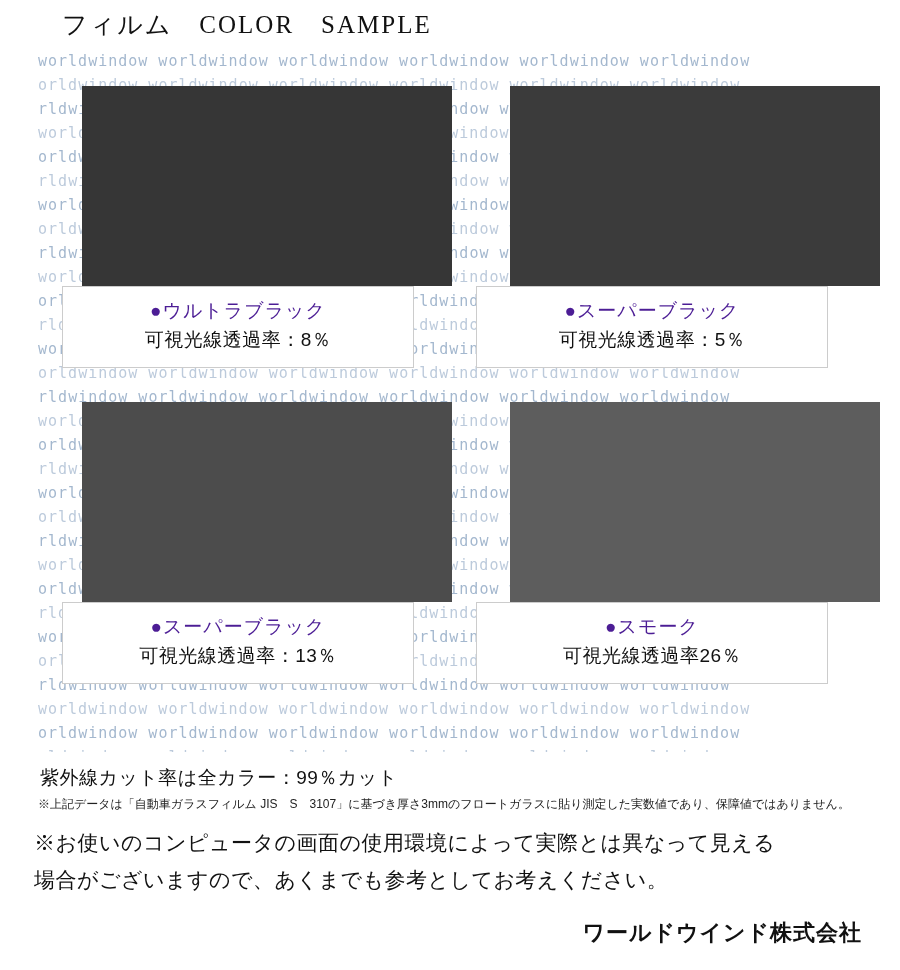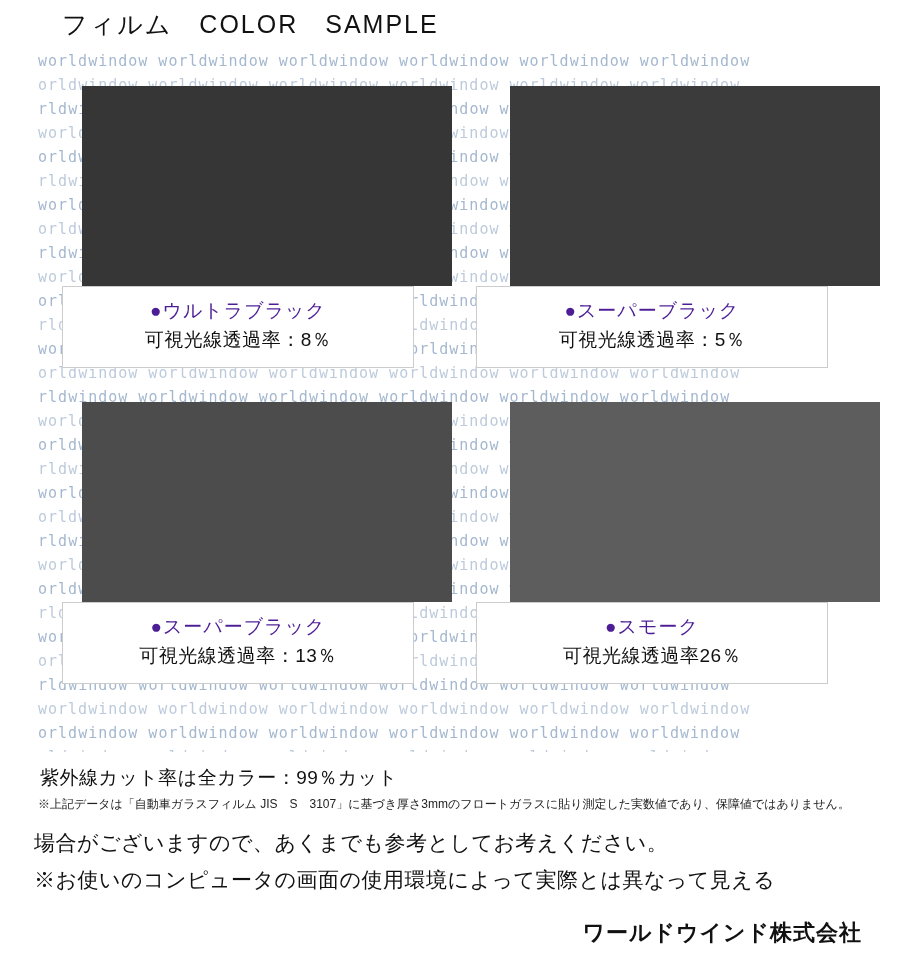--- a/index.html
+++ b/index.html
@@ -18,21 +18,21 @@
     background: #ffffff;
     overflow: hidden;
   }
   .title {
     position: absolute;
     left: 62px;
     top: 8px;
     font-size: 25px;
     letter-spacing: 2px;
     color: #111;
-    font-family: Liberation Sans, sans-serif;
+    font-family: Liberation Serif, serif;
     white-space: pre;
   }
 
   
   .wm-band {
     position: absolute;
     left: 38px;
     top: 52px;
     width: 824px;
     height: 700px;
@@ -217,18 +217,18 @@
         <div class="lb-name">●スモーク</div>
         <div class="lb-val">可視光線透過率26％</div>
       </div>
     </div>
 
   </div>
 
   <div class="uv">紫外線カット率は全カラー：99％カット</div>
   <div class="note-small">※上記データは「自動車ガラスフィルム JIS　S　3107」に基づき厚さ3mmのフロートガラスに貼り測定した実数値であり、保障値ではありません。</div>
   <div class="note-big">
+    <div>※お使いのコンピュータの画面の使用環境によって実際とは異なって見える</div>
     <div>場合がございますので、あくまでも参考としてお考えください。</div>
-    <div>※お使いのコンピュータの画面の使用環境によって実際とは異なって見える</div>
   </div>
   <div class="company">ワールドウインド株式会社</div>
 
 </div>
 
 </body></html>

